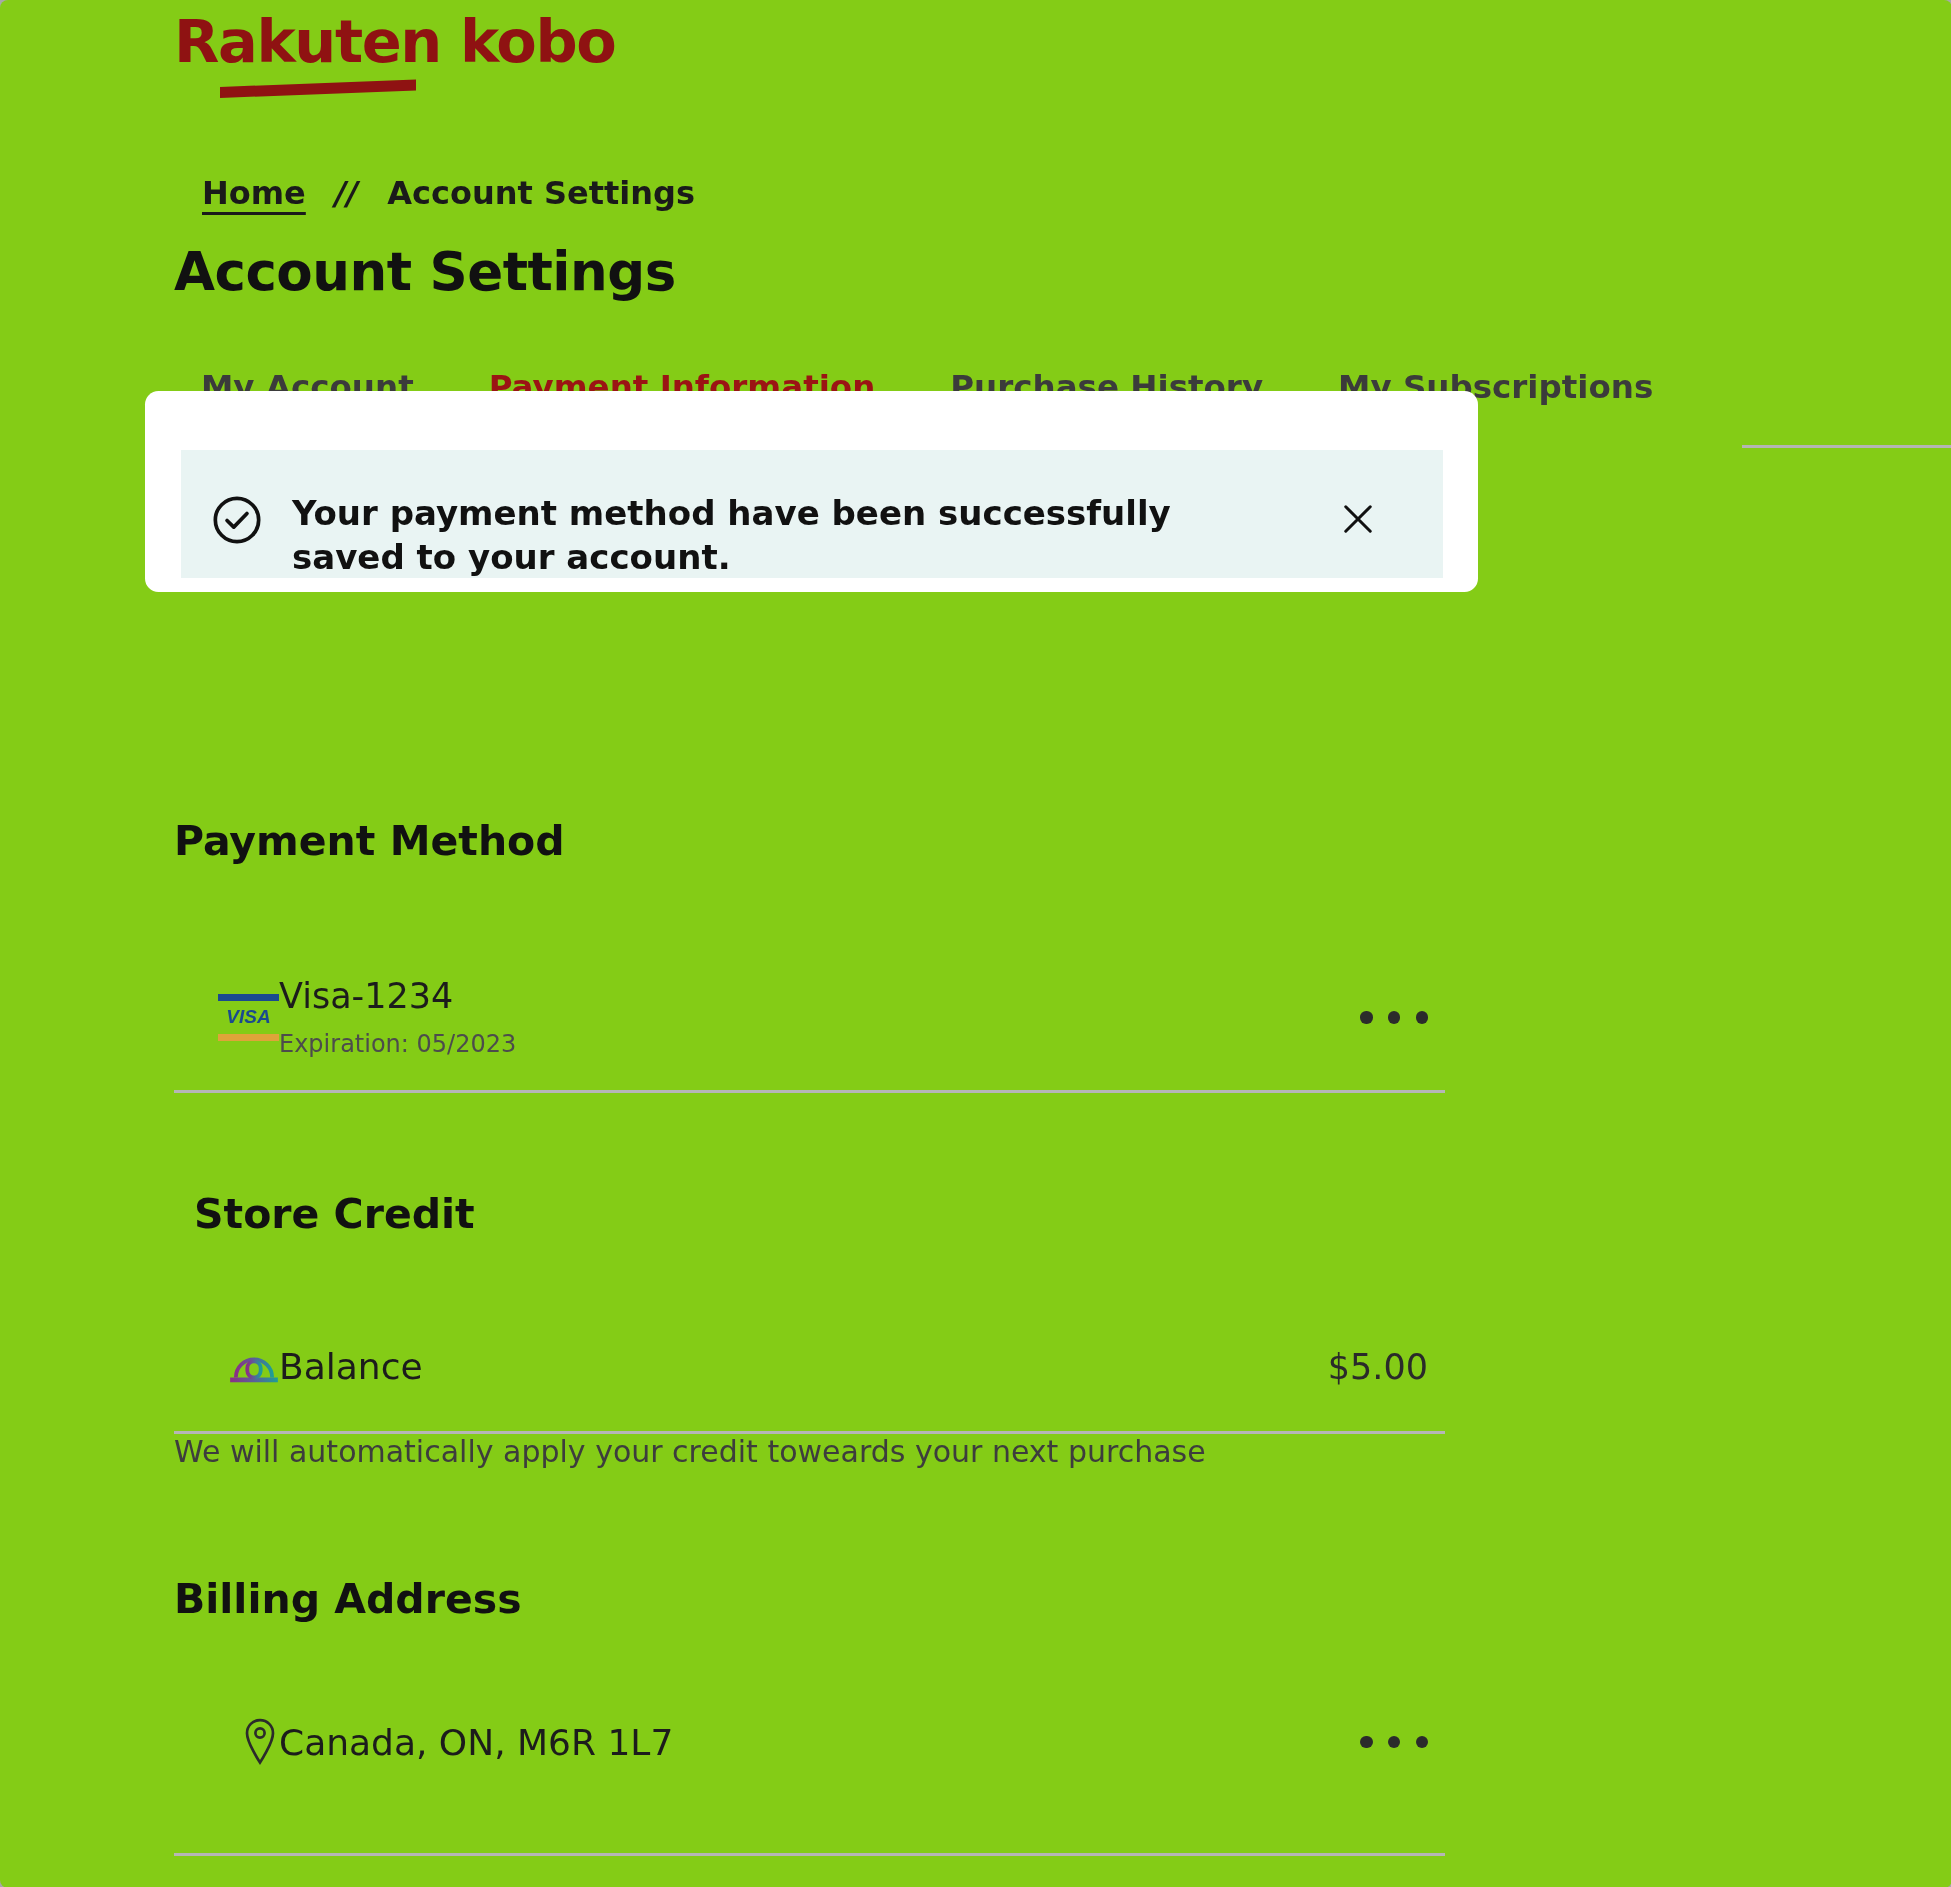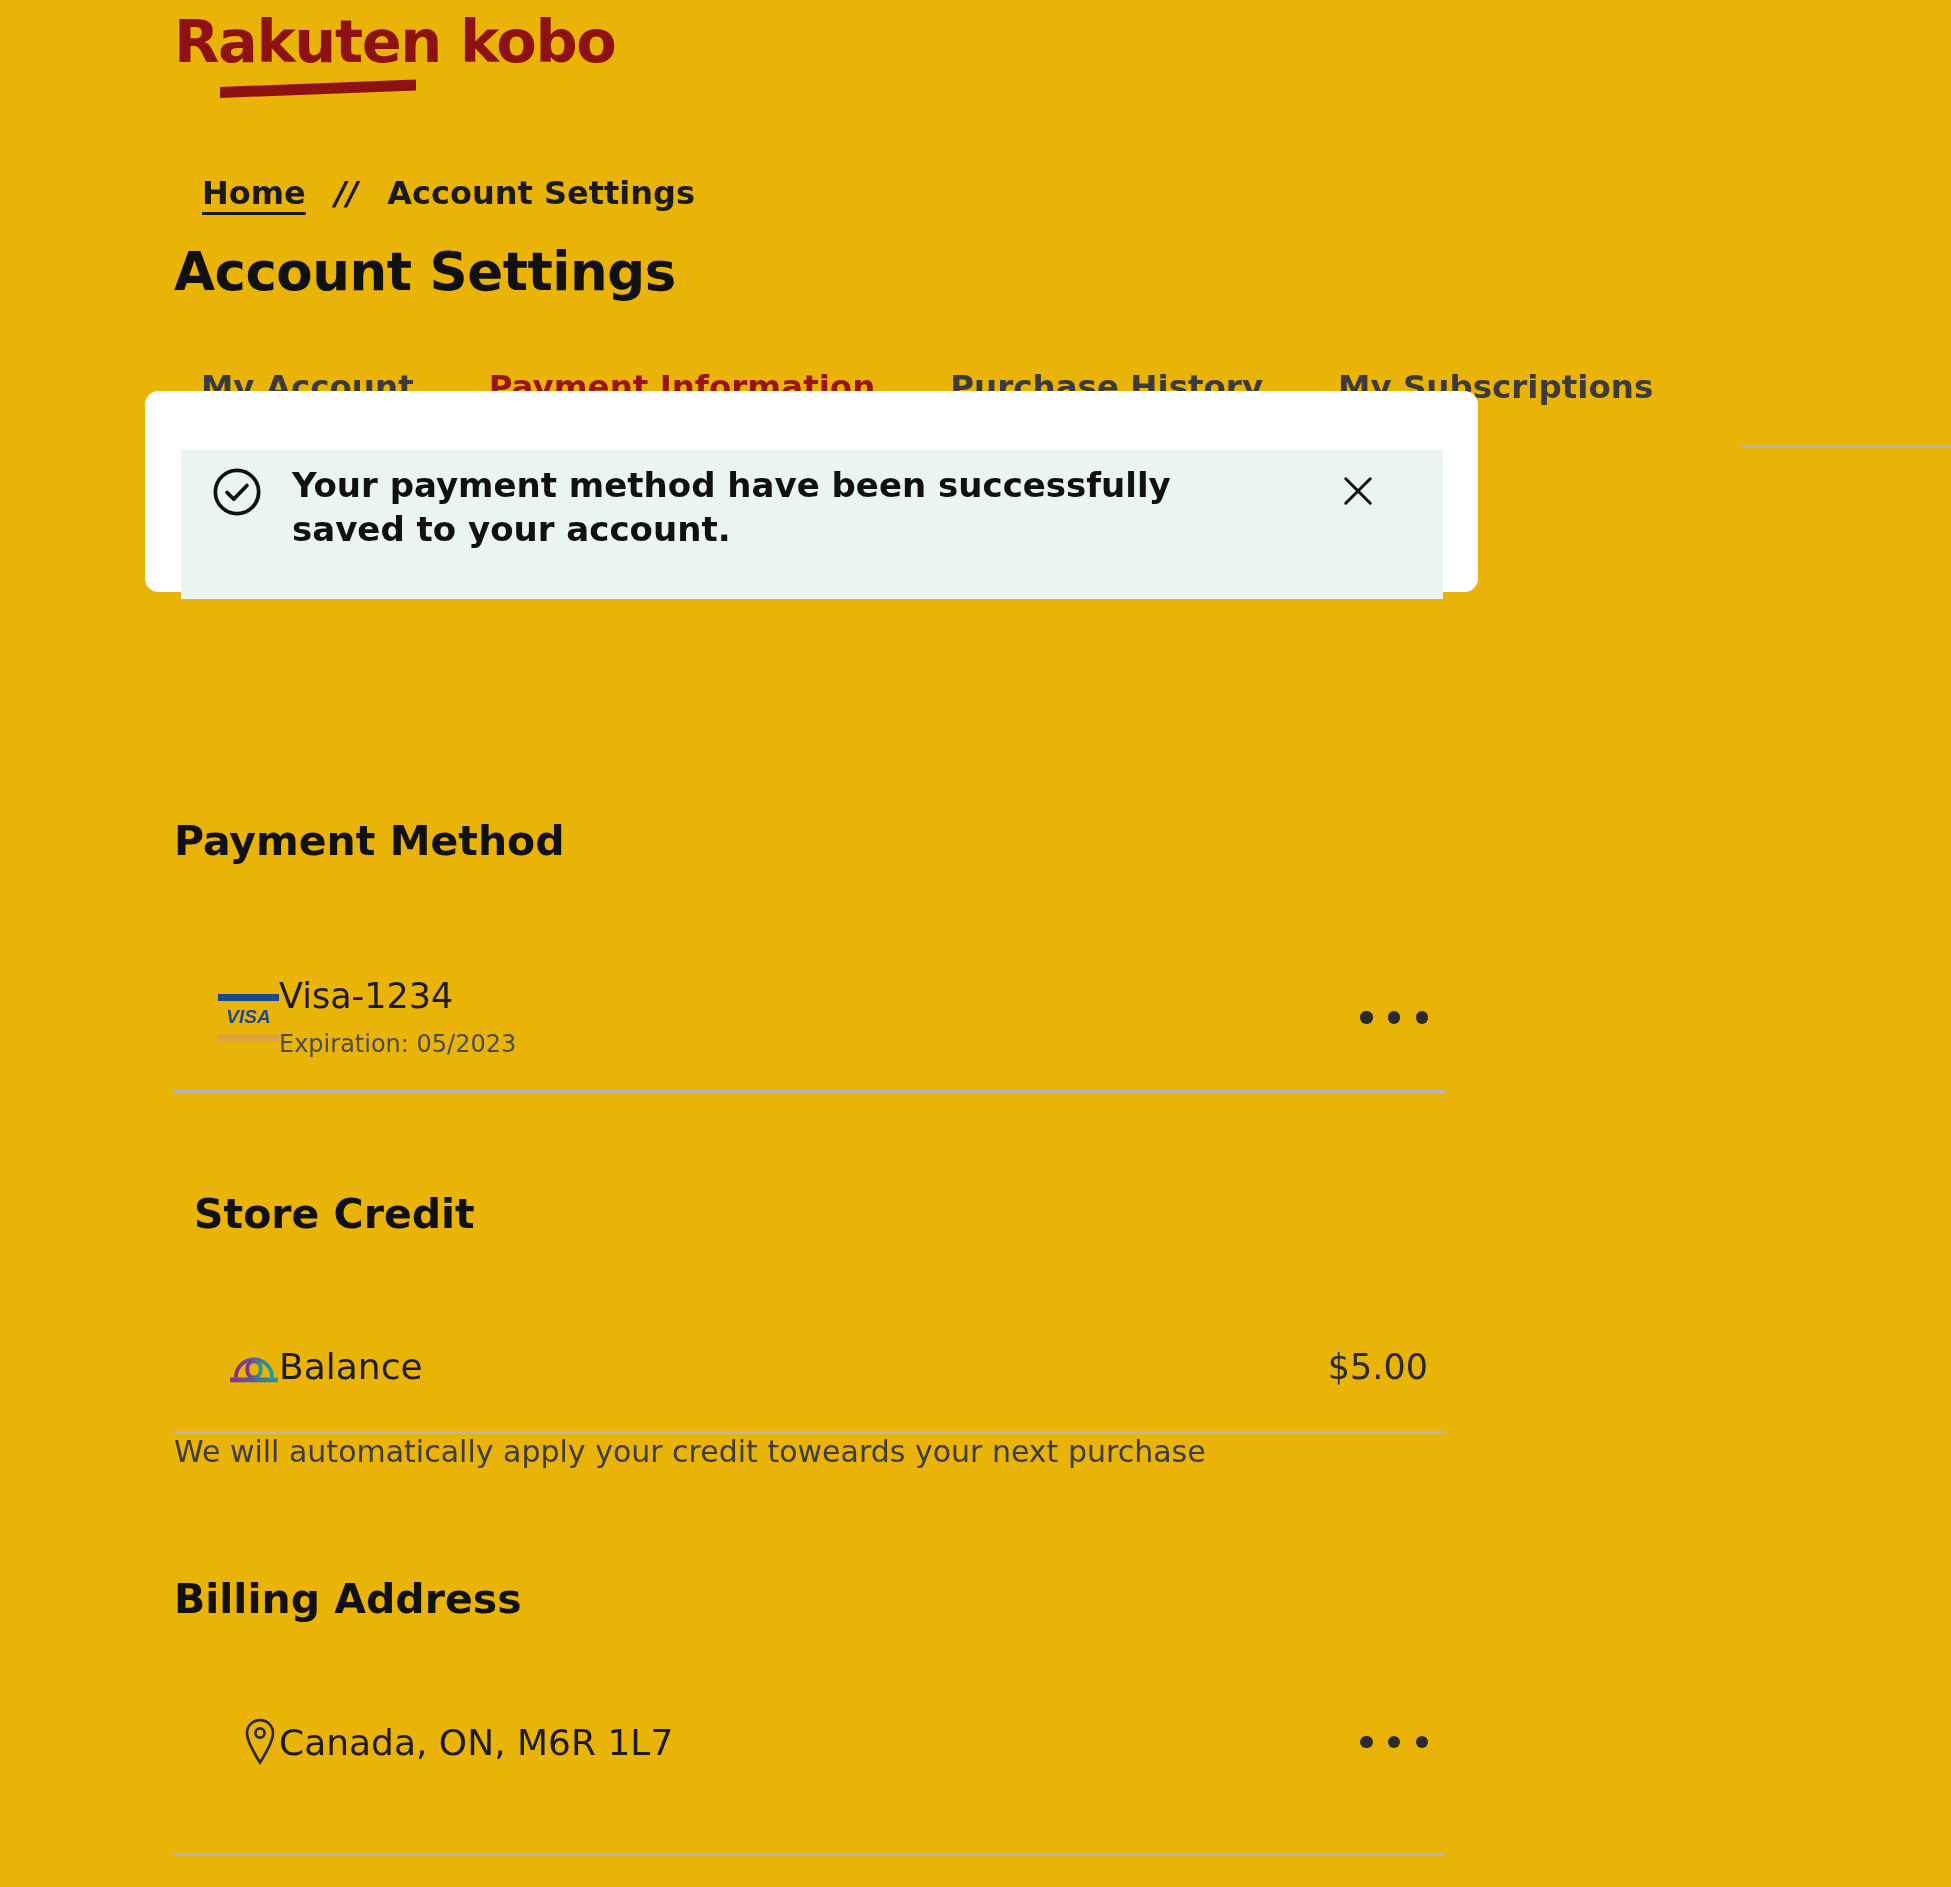--- a/index.html
+++ b/index.html
@@ -13,21 +13,22 @@
     position: relative;
     overflow: hidden;
     font-family: "DejaVu Sans", "Liberation Sans", sans-serif;
     -webkit-font-smoothing: antialiased;
   }
 
   
   .page {
     position: absolute;
     inset: 0;
-    background: #eab308;
+    background: #84cc16;
+    border-radius: 8px;
   }
 
   .content {
     position: absolute;
     left: 174px;
     top: 0;
     width: 1778px;
   }
 
   
@@ -257,26 +258,26 @@
     height: 201px;
     background: #ffffff;
     border-radius: 13.4px;
     z-index: 20;
   }
   .toast {
     position: absolute;
     left: 36px;
     top: 59px;
     width: 1262px;
-    height: 149px;
+    height: 128px;
     background: #e9f4f3;
     display: flex;
     align-items: flex-start;
     box-sizing: border-box;
-    padding: 14px 0 0 0;
+    padding: 42px 0 0 0;
   }
   .toast-icon {
     flex: 0 0 111px;
     display: flex;
     justify-content: center;
     padding-top: 1.9px;
   }
   .toast-text {
     flex: 1 1 auto;
     font-size: 34px;

